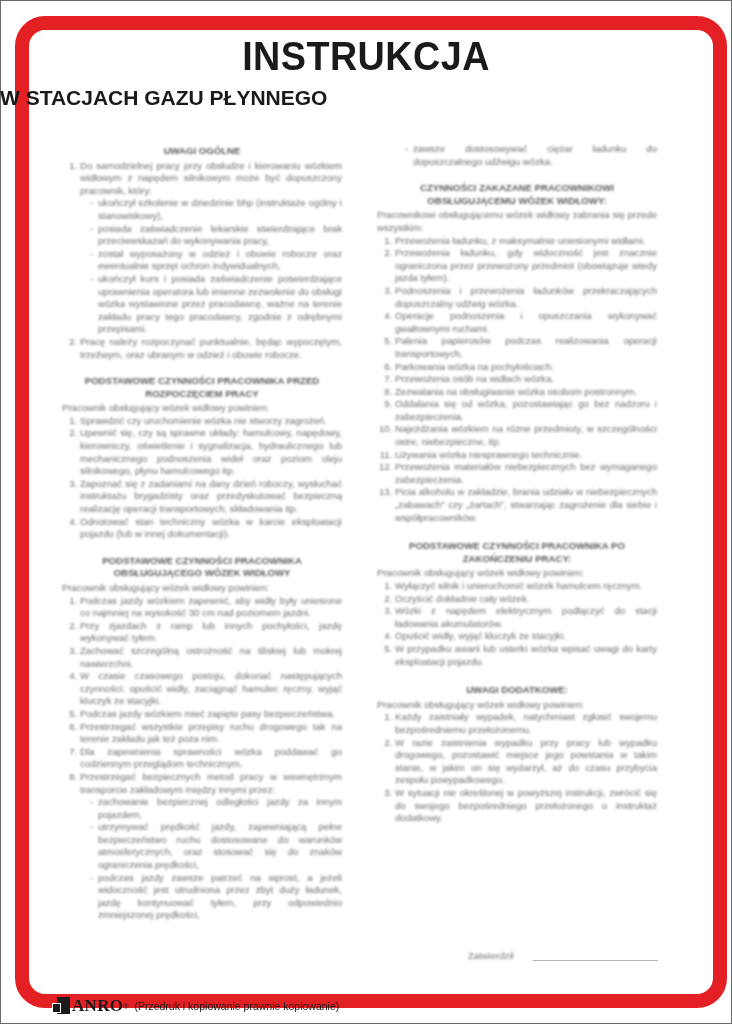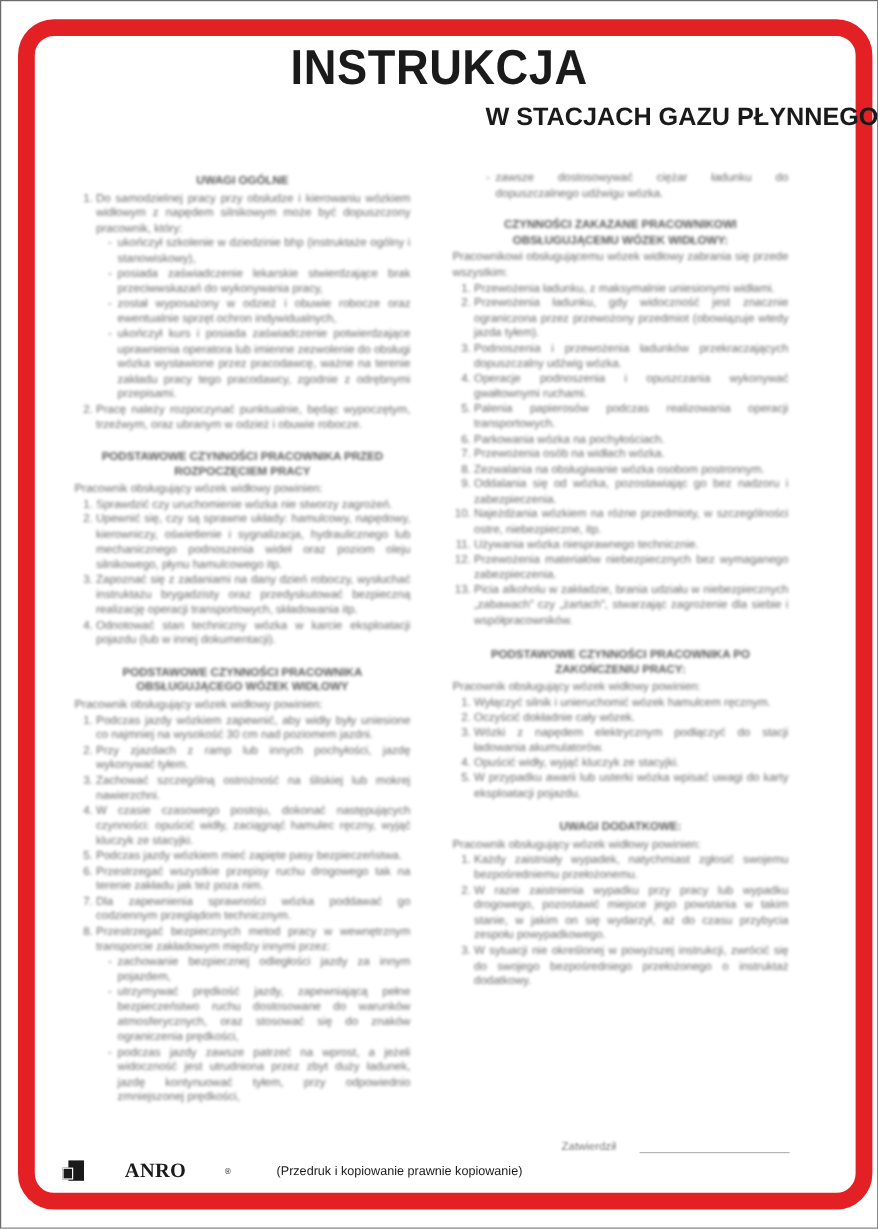--- a/index.html
+++ b/index.html
@@ -1,33 +1,33 @@
 <!DOCTYPE html>
 <html><head>
 <meta charset="utf-8">
 <style>
   html, body { margin:0; padding:0; }
   body { width:732px; height:1024px; background:#ffffff; position:relative; overflow:hidden; font-family:"Liberation Sans", sans-serif; }
   .outer { position:absolute; left:0; top:0; width:730px; height:1022px; border:1px solid #6a6a6a; background:#fff; }
   .frame { position:absolute; left:15px; top:16px; width:684px; height:964px; border:14px solid #e32124; border-radius:30px; background:#fff; }
   .title { position:absolute; left:0; right:0; top:36px; text-align:center; font-family:"Liberation Sans", sans-serif; font-weight:bold; font-size:41px; letter-spacing:0.5px; color:#1a1a1a; transform:scaleX(0.92); line-height:1; }
-  .subtitle { position:absolute; left:0; right:0; top:87px; text-align:right; font-weight:bold; font-size:21px; color:#1a1a1a; line-height:1; }
+  .subtitle { position:absolute; left:0; right:0; top:87px; text-align:left; font-weight:bold; font-size:21px; color:#1a1a1a; line-height:1; }
   .col { position:absolute; top:137px; width:280px; font-size:9.6px; line-height:12.6px; color:#6e6e6e; filter:blur(1.2px); text-align:justify; }
   .col.left { left:62px; }
   .col.right { left:377px; top:143px; }
   .h { font-weight:bold; text-align:center; margin:8px 0 2px 0; color:#5a5a5a; }
   .p { margin:0; }
   ol { margin:0; padding-left:18px; }
   li { margin:0; }
   ul.dash { list-style:none; margin:0; padding-left:10px; }
   ul.dash li { position:relative; padding-left:8px; }
   ul.dash li::before { content:"-"; position:absolute; left:0; }
   .approve { position:absolute; left:468px; top:950px; font-size:9.5px; color:#777; filter:blur(1px); }
   .approve-line { position:absolute; left:533px; top:960px; width:125px; height:0; border-top:1px solid #b5b5b5; }
-  .footer { position:absolute; left:52px; top:966px; display:flex; align-items:center;gap:32px; }
+  .footer { position:absolute; left:52px; top:996px; display:flex; align-items:center; }
   .logo-mark { width:20px; height:18px; position:relative; }
   .logo-mark .b1 { position:absolute; left:5px; top:0; width:13px; height:17px; background:#1a1a1a; }
   .logo-mark .b2 { position:absolute; left:0; top:6px; width:7px; height:8px; background:#1a1a1a; border:1px solid #fff; }
   .logo-text { font-family:"Liberation Serif", serif; font-weight:bold; font-size:17px; color:#1a1a1a; letter-spacing:0.3px; }
   .logo-reg { font-size:7px; vertical-align:super; color:#1a1a1a; margin-right:6px; }
   .footer-note { font-size:10.5px; color:#1a1a1a; }
 </style>
 </head>
 <body>
 

